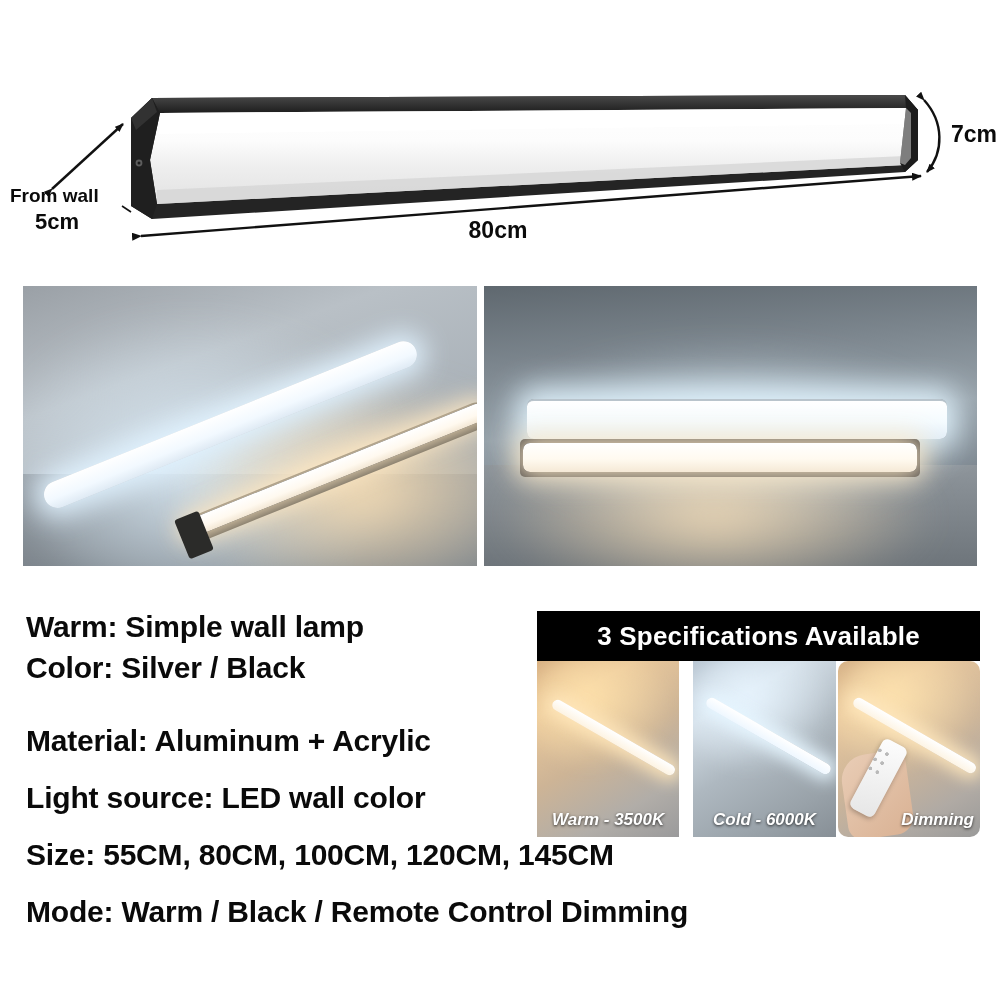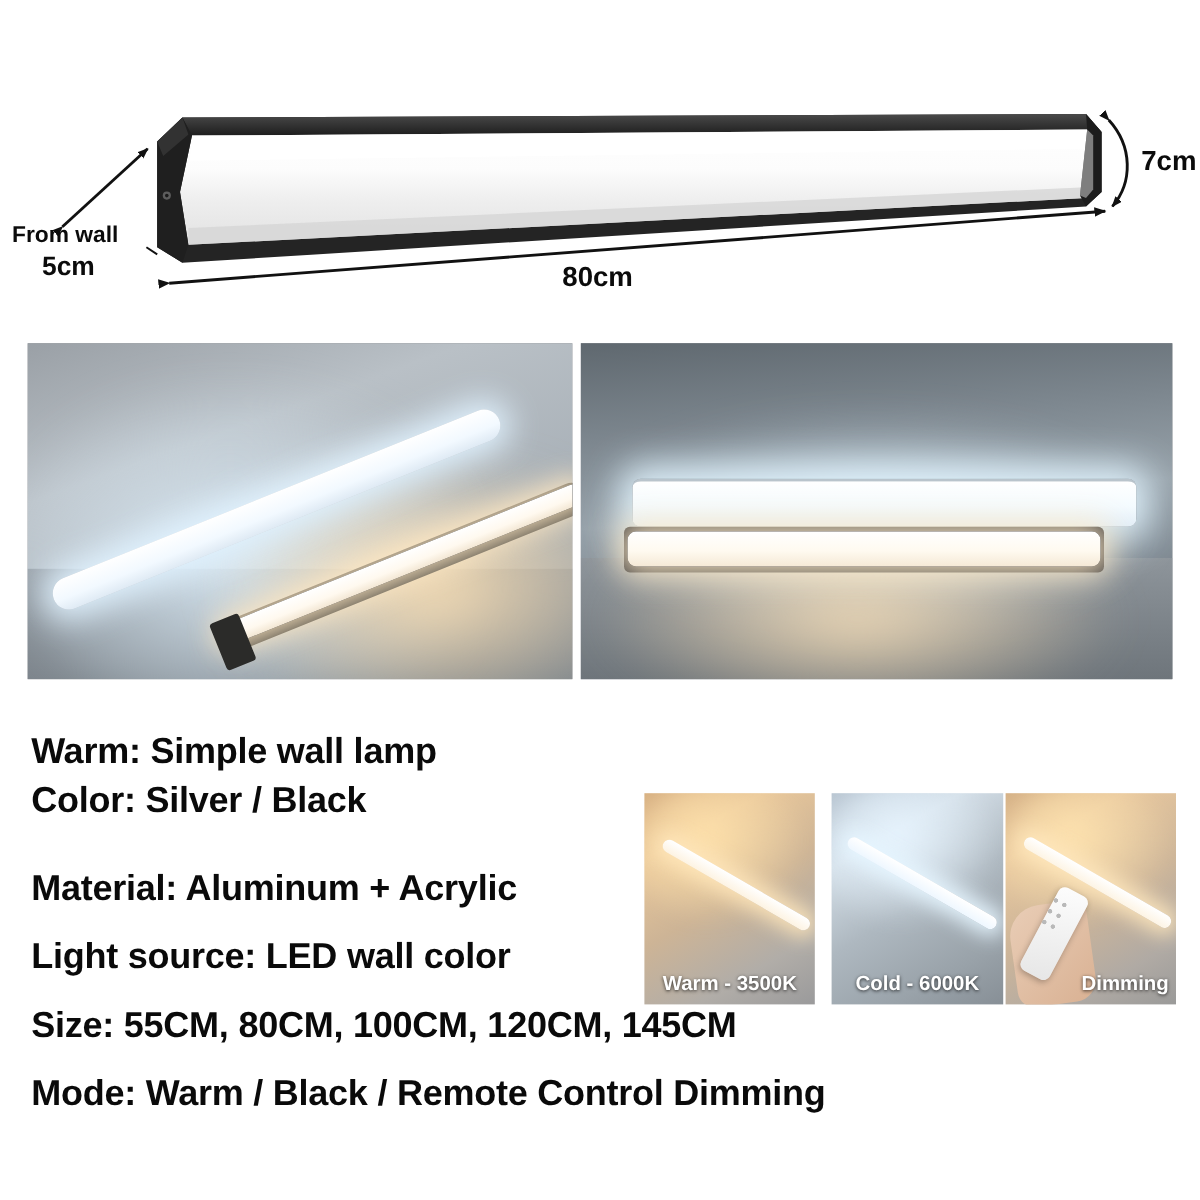--- a/index.html
+++ b/index.html
@@ -48,21 +48,21 @@
     display:flex;align-items:center;justify-content:center;
   }
   #spec-banner span{
     color:#fff;font-size:26px;font-weight:bold;letter-spacing:.2px;
   }
   #spec-grid{position:absolute;left:0;top:50px;width:100%;height:176px;display:flex;gap:2px;}
   .spec-cell{position:relative;flex:1;overflow:hidden;}
   .spec-cell .cap{
     position:absolute;left:0;right:0;bottom:7px;text-align:center;
     color:#fff;font-size:17px;font-weight:bold;
-    text-shadow:0 1px 3px rgba(0,0,0,.75);white-space:nowrap;z-index:5;
+    text-shadow:0 1px 3px rgba(0,0,0,.75);white-space:nowrap;z-index:5;font-style:italic;
   }
   .cell-lamp{position:absolute;transform-origin:0 50%;border-radius:999px;}
 </style>
 </head>
 <body>
 
 <div class="stage">
 
   <div id="diagram">
     <svg width="1000" height="276" viewBox="0 0 1000 276" xmlns="http://www.w3.org/2000/svg">
@@ -180,20 +180,23 @@
     <div class="spec-line" style="top:16px;">Warm: Simple wall lamp</div>
     <div class="spec-line" style="top:57px;">Color: Silver / Black</div>
     <div class="spec-line" style="top:130px;">Material: Aluminum + Acrylic</div>
     <div class="spec-line" style="top:187px;">Light source: LED wall color</div>
     <div class="spec-line" style="top:244px;">Size: 55CM, 80CM, 100CM, 120CM, 145CM</div>
     <div class="spec-line" style="top:301px;">Mode: Warm / Black / Remote Control Dimming</div>
   </div>
 
   <div id="spec-block">
 
+    <div id="spec-banner">
+      <span>3 Specifications Available</span>
+    </div>
 
     <div id="spec-grid">
 
       <div class="spec-cell" style="background:linear-gradient(150deg,#d8b183 0%,#e8c79b 22%,#cdb496 50%,#b1ada8 78%,#9a9a9b 100%);">
         <div style="position:absolute;left:-10px;top:-10px;width:150px;height:120px;border-radius:50%;
                     background:radial-gradient(ellipse at 40% 40%, rgba(255,226,172,.95), rgba(255,214,150,0) 70%);filter:blur(8px);"></div>
         <div class="cell-lamp" style="left:16px;top:36px;width:140px;height:11px;transform:rotate(30deg);
                     background:linear-gradient(180deg,#ffffff,#fdf3e2);
                     box-shadow:0 0 16px 6px rgba(255,231,187,.9);"></div>
         <div class="cap">Warm - 3500K</div>
@@ -201,21 +204,21 @@
 
       <div class="spec-cell" style="background:linear-gradient(150deg,#b9c6d2 0%,#d3dee7 24%,#aeb8c0 52%,#99a2a9 80%,#878f96 100%);margin-left:12px;">
         <div style="position:absolute;left:-10px;top:-12px;width:155px;height:125px;border-radius:50%;
                     background:radial-gradient(ellipse at 42% 40%, rgba(232,245,255,.95), rgba(210,232,248,0) 70%);filter:blur(8px);"></div>
         <div class="cell-lamp" style="left:14px;top:34px;width:142px;height:11px;transform:rotate(30deg);
                     background:linear-gradient(180deg,#ffffff,#eef7ff);
                     box-shadow:0 0 16px 6px rgba(230,245,255,.95);"></div>
         <div class="cap">Cold - 6000K</div>
       </div>
 
-      <div class="spec-cell" style="background:linear-gradient(150deg,#d6b287 0%,#e7c79e 22%,#cdb599 52%,#b0aaa4 80%,#9a9a99 100%);">
+      <div class="spec-cell" style="background:linear-gradient(150deg,#d6b287 0%,#e7c79e 22%,#cdb599 52%,#b0aaa4 80%,#9a9a99 100%);border-radius:10px;">
         <div style="position:absolute;left:-6px;top:-10px;width:150px;height:120px;border-radius:50%;
                     background:radial-gradient(ellipse at 40% 40%, rgba(255,228,176,.95), rgba(255,215,152,0) 70%);filter:blur(8px);"></div>
         <div class="cell-lamp" style="left:16px;top:34px;width:140px;height:11px;transform:rotate(30deg);
                     background:linear-gradient(180deg,#ffffff,#fdf4e4);
                     box-shadow:0 0 16px 6px rgba(255,232,190,.9);"></div>
 
         <div style="position:absolute;left:6px;top:92px;width:66px;height:84px;
                     background:linear-gradient(140deg,#e9cdb6,#d9b193);
                     border-radius:26px 12px 18px 14px;transform:rotate(-8deg);"></div>
         <div style="position:absolute;left:27px;top:78px;width:27px;height:78px;

